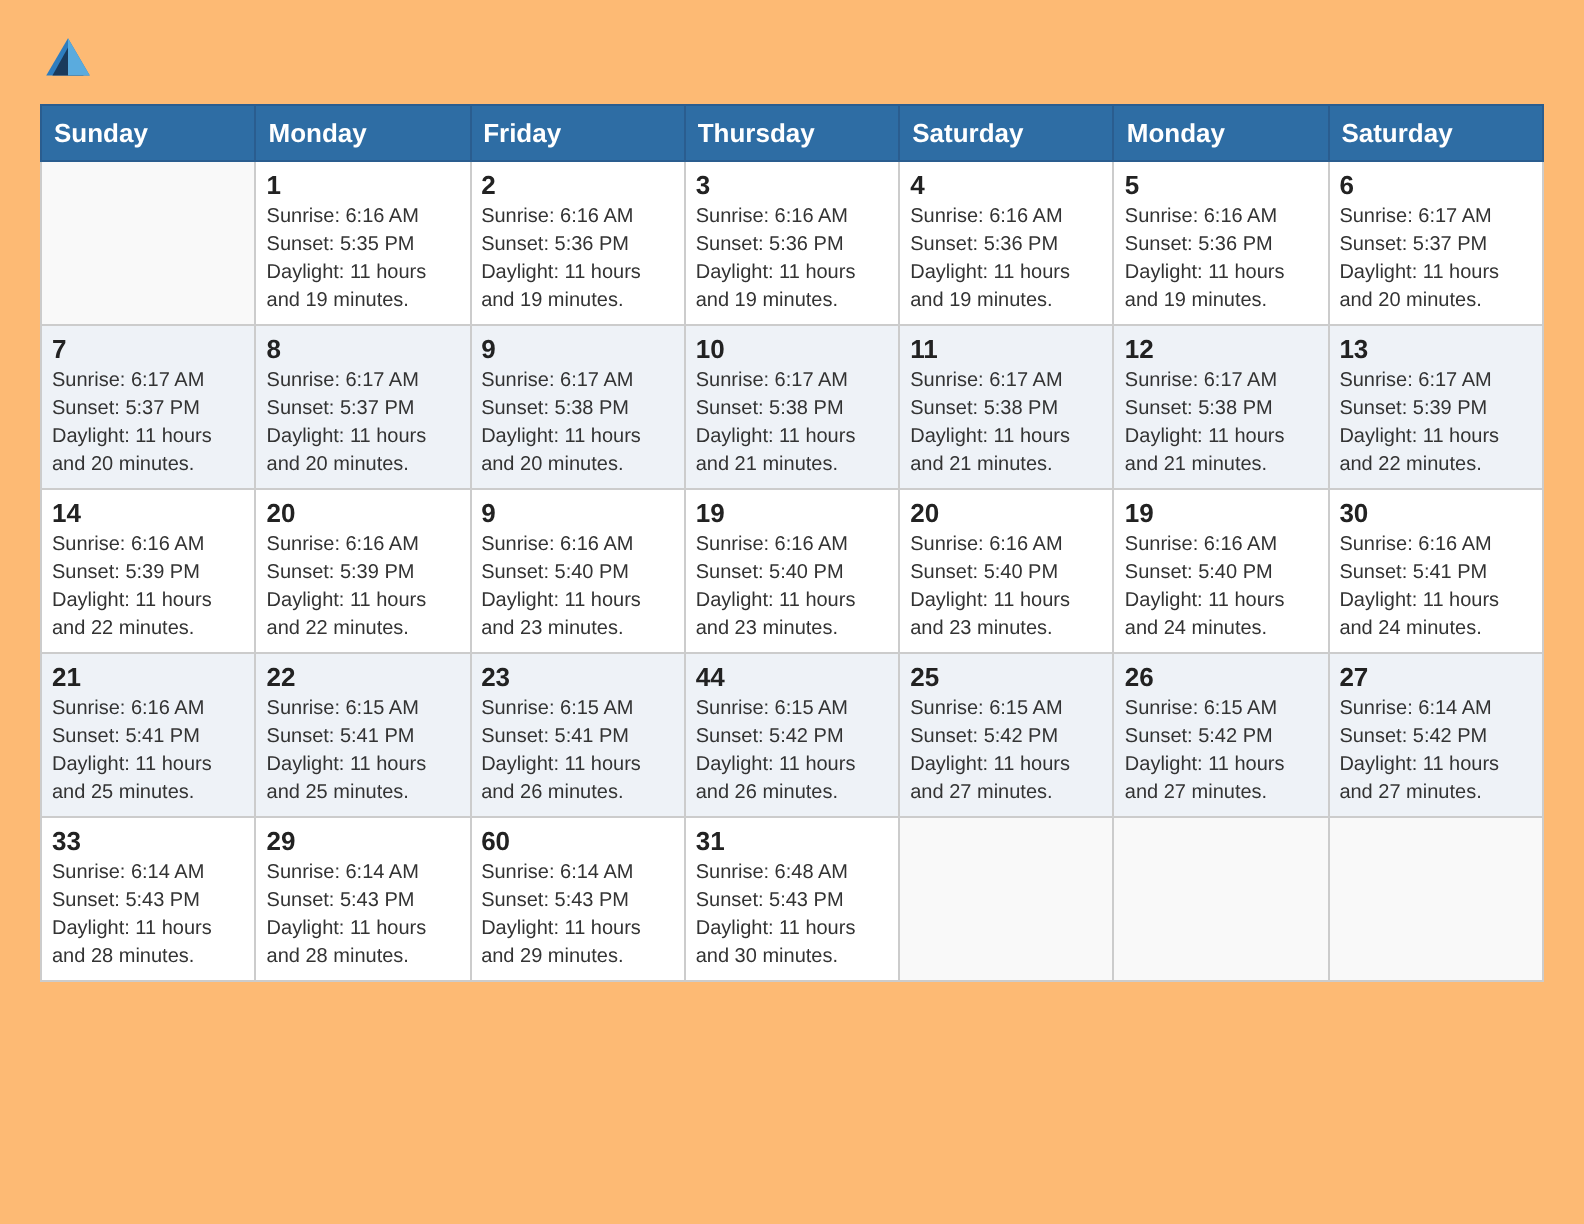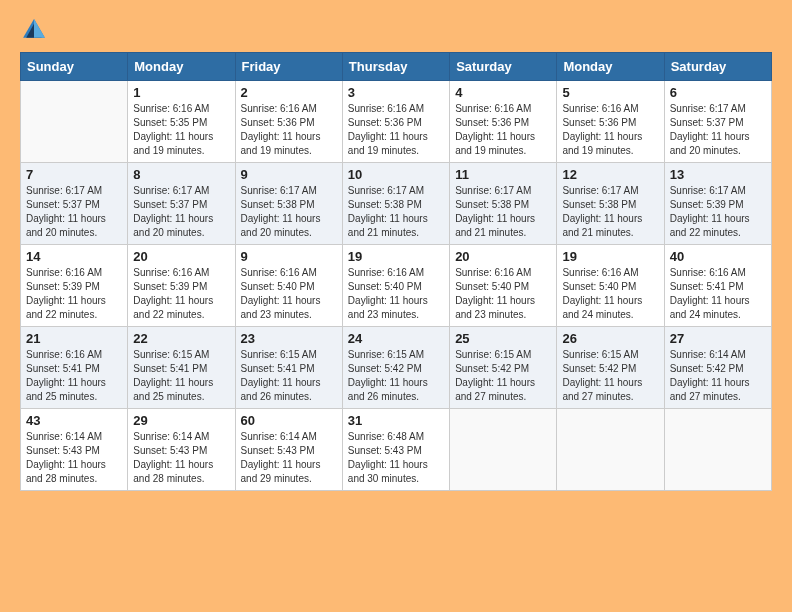--- a/index.html
+++ b/index.html
@@ -267,21 +267,21 @@
 and 23 minutes.</div>
           </td>
           <td>
             <div class="day-num">19</div>
             <div class="day-info" style="white-space: pre-line;">Sunrise: 6:16 AM
 Sunset: 5:40 PM
 Daylight: 11 hours
 and 24 minutes.</div>
           </td>
           <td>
-            <div class="day-num">40</div>
+            <div class="day-num">30</div>
             <div class="day-info" style="white-space: pre-line;">Sunrise: 6:16 AM
 Sunset: 5:41 PM
 Daylight: 11 hours
 and 24 minutes.</div>
           </td>
         </tr>
         <tr>
           <td>
             <div class="day-num">21</div>
             <div class="day-info" style="white-space: pre-line;">Sunrise: 6:16 AM
@@ -297,21 +297,21 @@
 and 25 minutes.</div>
           </td>
           <td>
             <div class="day-num">23</div>
             <div class="day-info" style="white-space: pre-line;">Sunrise: 6:15 AM
 Sunset: 5:41 PM
 Daylight: 11 hours
 and 26 minutes.</div>
           </td>
           <td>
-            <div class="day-num">24</div>
+            <div class="day-num">44</div>
             <div class="day-info" style="white-space: pre-line;">Sunrise: 6:15 AM
 Sunset: 5:42 PM
 Daylight: 11 hours
 and 26 minutes.</div>
           </td>
           <td>
             <div class="day-num">25</div>
             <div class="day-info" style="white-space: pre-line;">Sunrise: 6:15 AM
 Sunset: 5:42 PM
 Daylight: 11 hours
@@ -327,21 +327,21 @@
           <td>
             <div class="day-num">27</div>
             <div class="day-info" style="white-space: pre-line;">Sunrise: 6:14 AM
 Sunset: 5:42 PM
 Daylight: 11 hours
 and 27 minutes.</div>
           </td>
         </tr>
         <tr>
           <td>
-            <div class="day-num">43</div>
+            <div class="day-num">33</div>
             <div class="day-info" style="white-space: pre-line;">Sunrise: 6:14 AM
 Sunset: 5:43 PM
 Daylight: 11 hours
 and 28 minutes.</div>
           </td>
           <td>
             <div class="day-num">29</div>
             <div class="day-info" style="white-space: pre-line;">Sunrise: 6:14 AM
 Sunset: 5:43 PM
 Daylight: 11 hours

